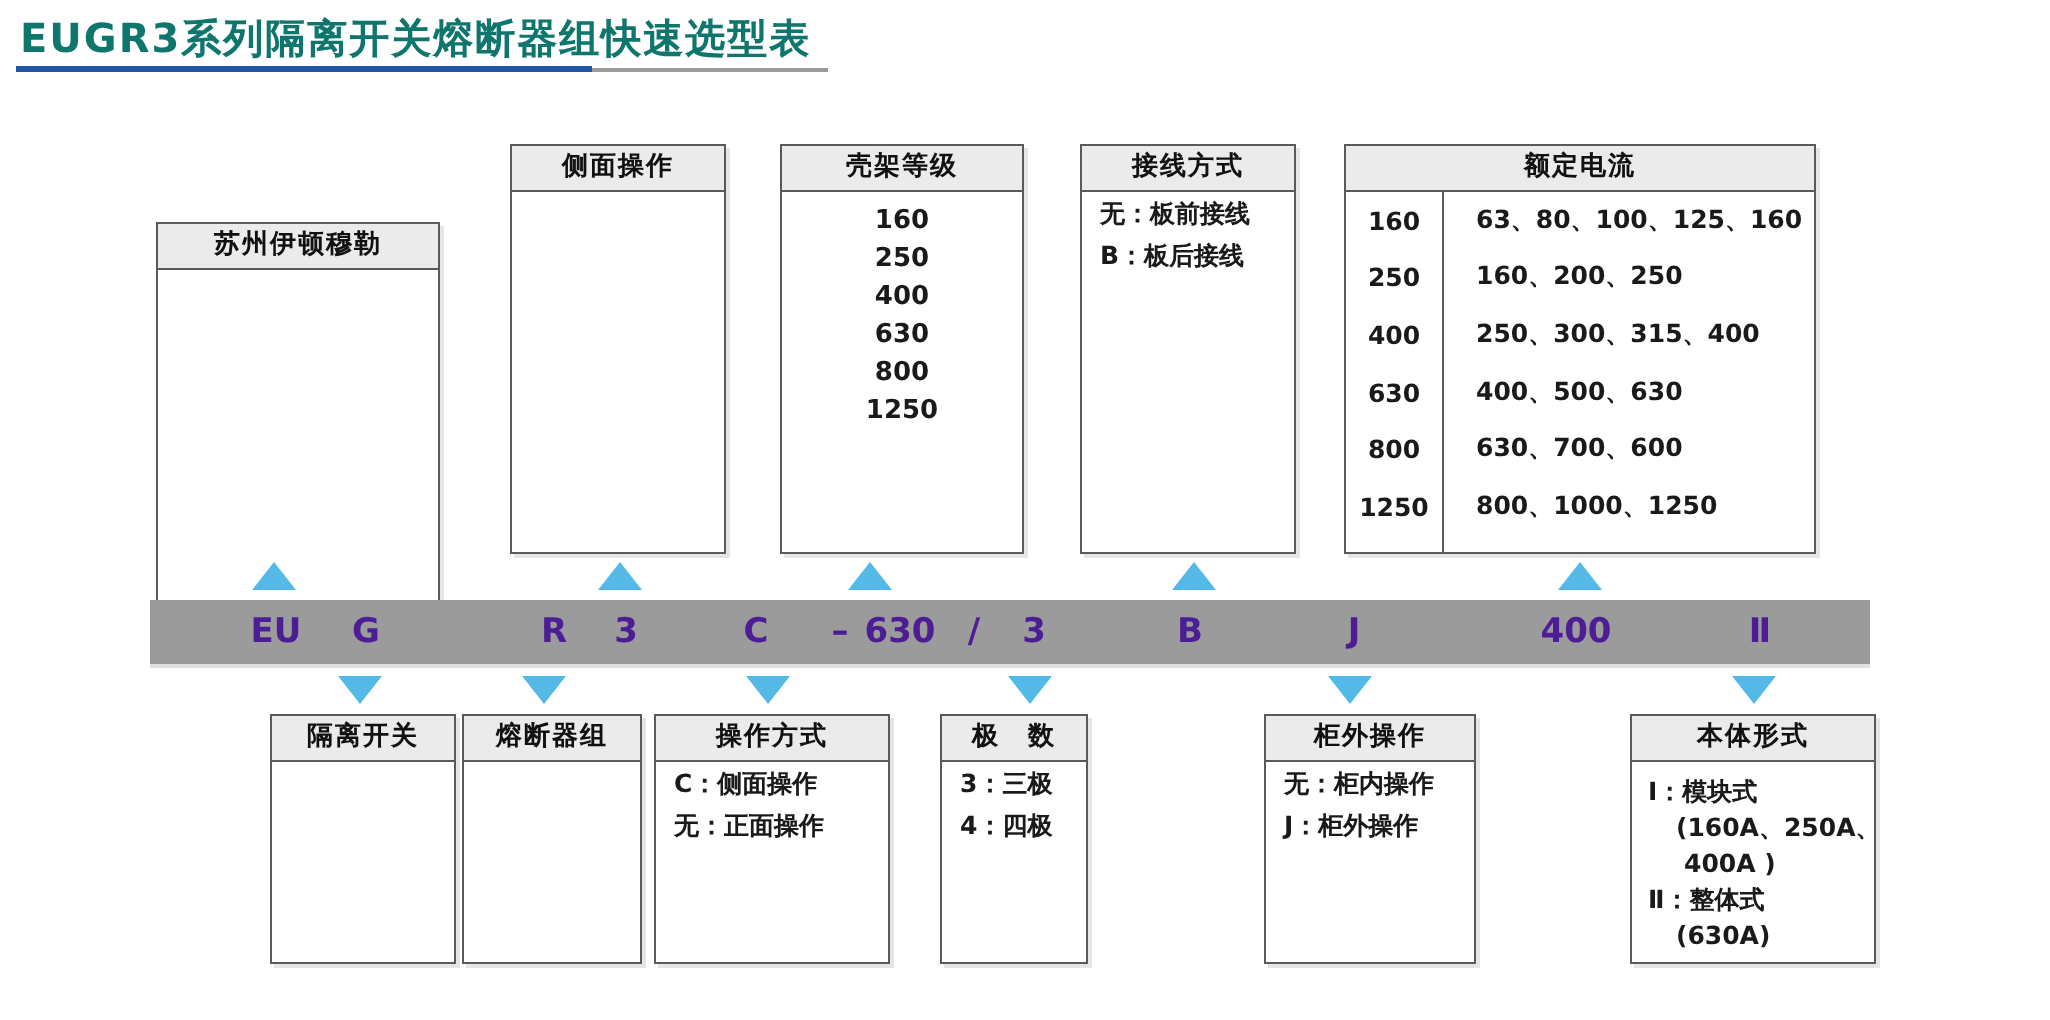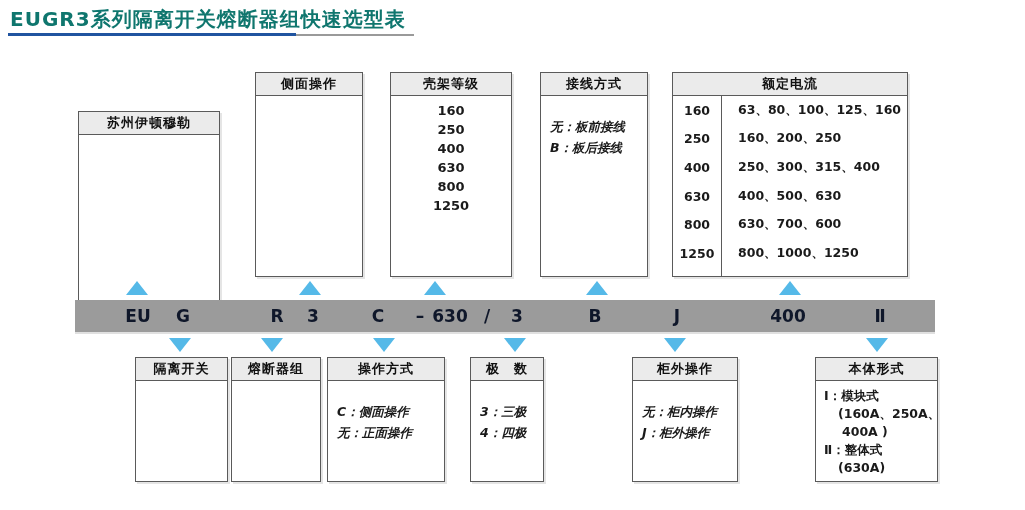--- a/index.html
+++ b/index.html
@@ -35,39 +35,39 @@
   .box-body { position:relative; width:100%; height:calc(100% - 23px); }
 
   .top-row .box { top:72px; height:205px; }
   .bot-row .box { top:357px; height:125px; }
 
   
   .frame-vals { padding-top:5px; text-align:center; }
   .frame-val { font-size:13px; font-weight:bold; line-height:19px; color:#1a1a1a; }
 
   
-  .opts { padding:20px 0 0 9px;font-style:italic; }
+  .opts { padding:0 0 0 9px; }
   .opt-line { font-size:12.5px; font-weight:bold; line-height:21px; white-space:nowrap; color:#1a1a1a; }
 
   
   .ct-body { position:relative; }
   .ct-vline { position:absolute; left:48px; top:0; bottom:0; width:1px; background:#5a5a5a; }
   .ct-row { display:flex; height:28.6px; align-items:center; }
   .ct-frame { width:48px; text-align:center; font-size:12.5px; font-weight:bold; }
   .ct-vals { padding-left:17px; font-size:12.5px; font-weight:bold; white-space:nowrap; }
 
   
   .code-bar {
     position:absolute; left:75px; top:300px; width:860px; height:32px;
     background:#9b9b9b; box-shadow:0 2px 0 rgba(0,0,0,0.12);
   }
   .seg {
     position:absolute; top:0; height:32px; line-height:32px;
     transform:translateX(-50%);
-    color:#0f172a; font-size:17px; font-weight:bold; white-space:nowrap;
+    color:#4c1d95; font-size:17px; font-weight:bold; white-space:nowrap;
   }
 
   
   .arrow-up, .arrow-down { position:absolute; width:0; height:0; }
   .arrow-up {
     border-left:11px solid transparent; border-right:11px solid transparent;
     border-bottom:14px solid #55b9e8; top:281px;
   }
   .arrow-down {
     border-left:11px solid transparent; border-right:11px solid transparent;

